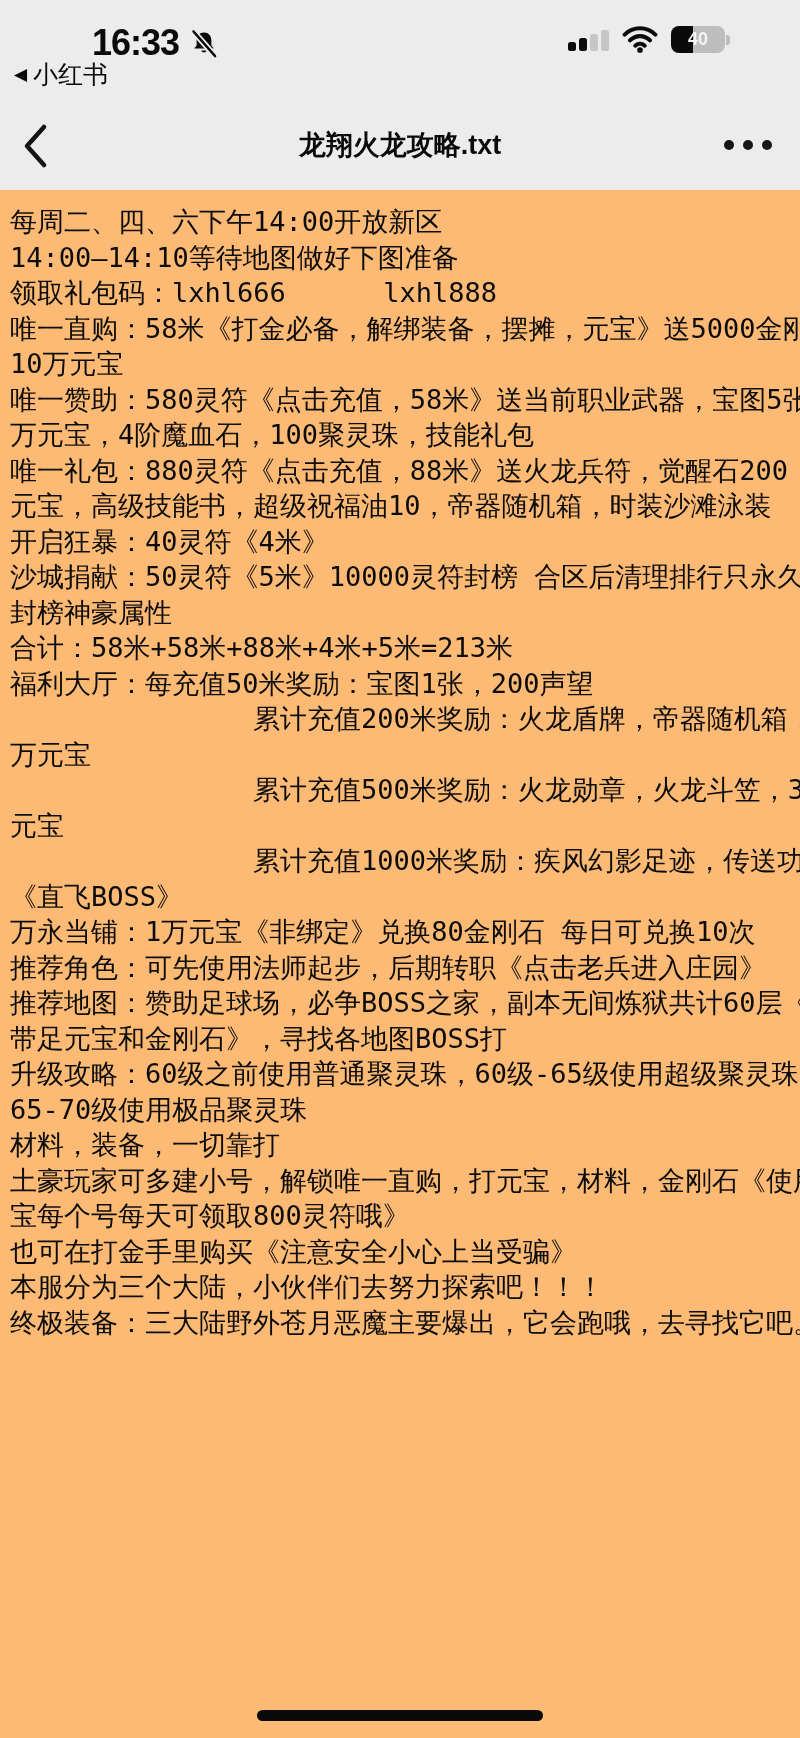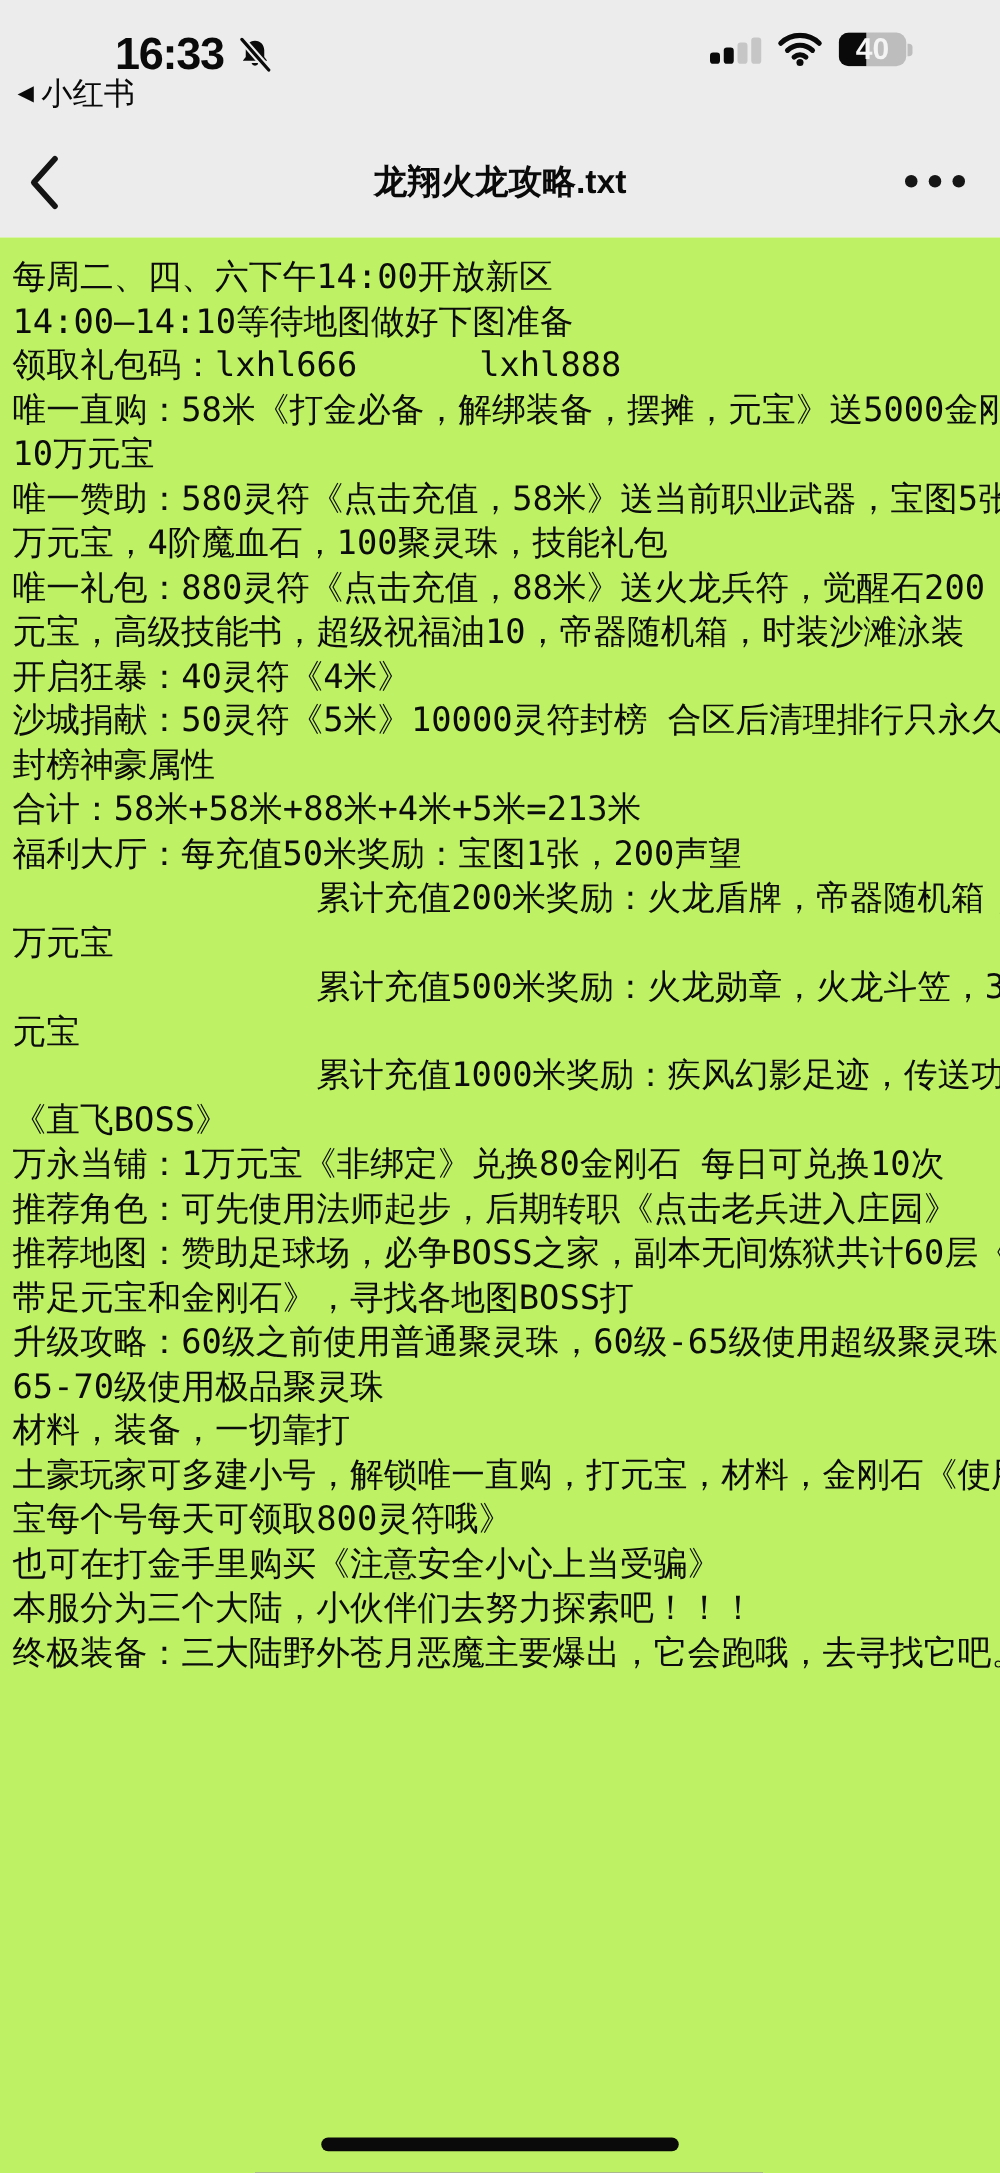--- a/index.html
+++ b/index.html
@@ -41,21 +41,21 @@
   .cellular i:nth-child(2){height:13px;}
   .cellular i:nth-child(3){height:17px;background:#c6c6c6;}
   .cellular i:nth-child(4){height:21px;background:#c6c6c6;}
   .battery{
     position:relative;width:54px;height:27px;border-radius:8px;
     background:#bdbdbd;overflow:hidden;
   }
   .battery-fill{position:absolute;left:0;top:0;bottom:0;width:40%;background:#0a0a0a;}
   .battery-num{
     position:absolute;inset:0;display:flex;align-items:center;justify-content:center;
-    font-size:24px;font-weight:700;color:#f4f4f4;letter-spacing:0;
+    font-size:18px;font-weight:700;color:#f4f4f4;letter-spacing:0;
   }
   .battery-nub{
     width:4px;height:10px;background:#bdbdbd;
     border-radius:0 3px 3px 0;margin-left:1px;
   }
   .battery-wrap{display:flex;align-items:center;}
   
   .nav-bar{
     position:absolute;left:0;right:0;top:100px;height:90px;
     display:flex;align-items:center;
@@ -70,21 +70,21 @@
   }
   .more-button{
     position:absolute;right:28px;top:32px;
     background:none;border:none;padding:0;cursor:pointer;
     display:flex;gap:9px;align-items:center;height:26px;
   }
   .more-button b{width:10px;height:10px;border-radius:50%;background:#161616;}
   
   .content{
     position:absolute;left:0;right:0;top:190px;bottom:0;
-    background:#bef264;
+    background:#fdba74;
     padding:14px 8px 0 10px;
     font-family:"DejaVu Sans Mono","Liberation Mono",monospace;
     font-size:27px;line-height:35.5px;color:#0c0c0c;
     white-space:pre;overflow:hidden;
   }
   .content .line{height:35.5px;}
   
   .home-indicator{
     position:absolute;left:50%;transform:translateX(-50%);
     bottom:17px;width:286px;height:11px;border-radius:6px;

